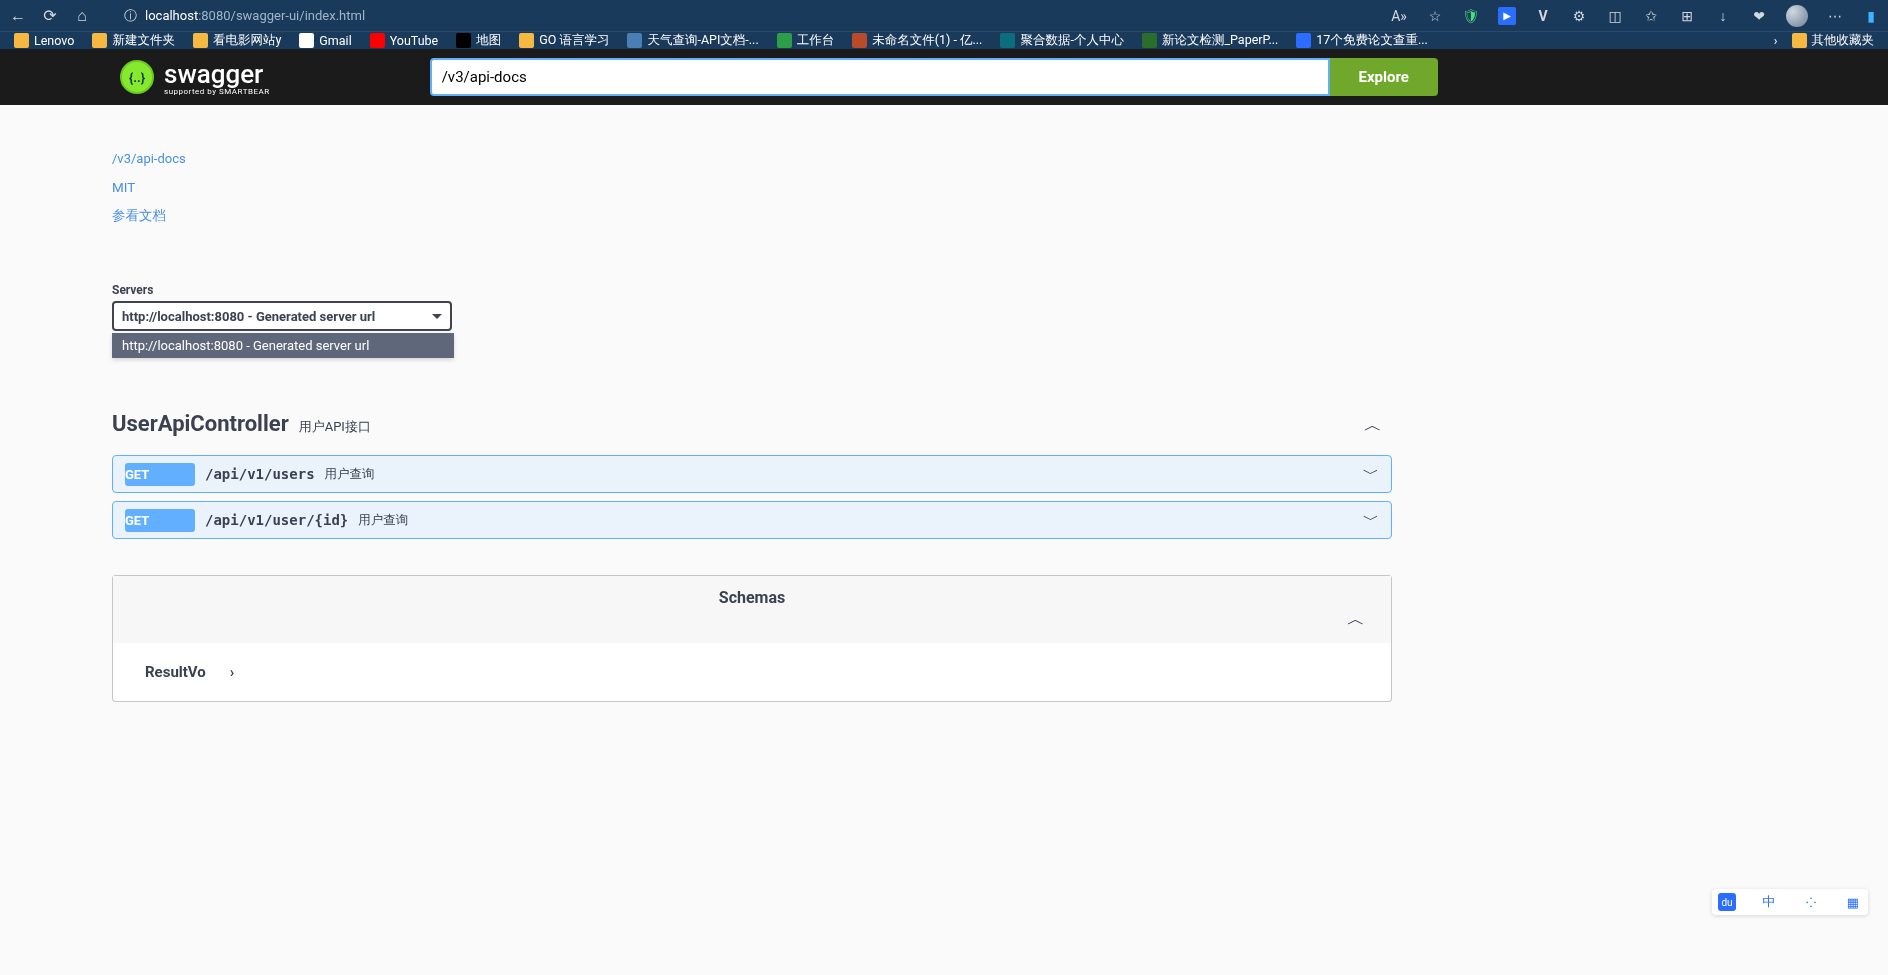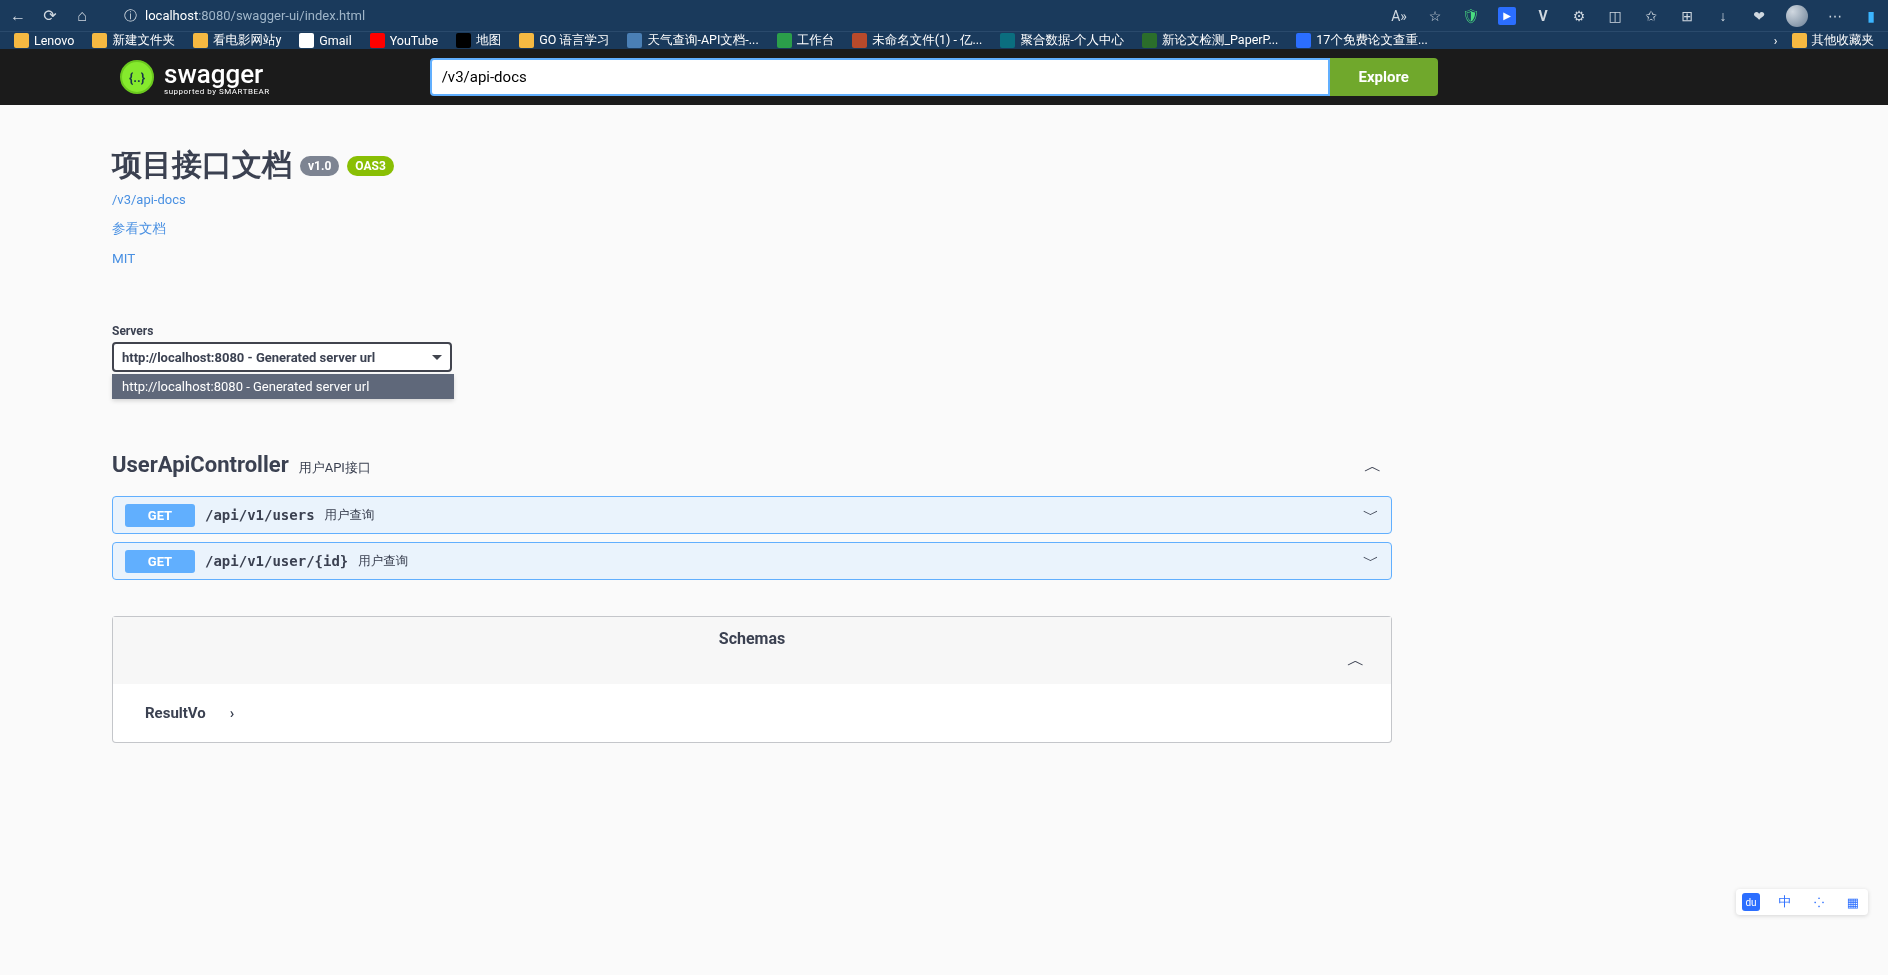--- a/index.html
+++ b/index.html
@@ -62,32 +62,32 @@
 .server-dropdown { position: absolute; top: 32px; left: 0; right: -2px; background: #f2f2f2; border-radius: 2px; box-shadow: 0 2px 4px rgba(0,0,0,0.15); }
 .server-option { padding: 5px 10px; font-size: 13px; color: #fff; background: #5f687a; cursor: pointer; }
 
 .tag-section { margin-top: 70px; }
 .tag-header { display: flex; align-items: baseline; gap: 10px; padding: 10px 0; cursor: pointer; justify-content: flex-end; }
 .tag-name { font-size: 22px; font-weight: 700; color: #3b4151; }
 .tag-desc { font-size: 13px; color: #3b4151; }
 .tag-chevron { margin-left: auto; padding-right: 10px; color: #3b4151; font-size: 18px; }
 
 .opblock { border: 1px solid #61affe; background: #eaf3fc; border-radius: 4px; margin-top: 8px; display: flex; align-items: center; height: 38px; padding: 0 12px; cursor: pointer; }
-.op-method { background: #61affe; color: #fff; font-size: 13px; font-weight: 700; padding: 4px 0; width: 70px; text-align: center; border-radius: 3px; }
+.op-method { background: #61affe; color: #fff; font-size: 13px; font-weight: 700; padding: 4px 0; width: 70px; text-align: left; border-radius: 3px; }
 .op-path { font-family: "SFMono-Regular", Consolas, monospace; font-size: 14px; font-weight: 600; color: #3b4151; margin-left: 10px; }
 .op-desc { font-size: 12.5px; color: #3b4151; margin-left: 10px; }
 .op-chevron { margin-left: auto; color: #3b4151; font-size: 16px; }
 
 .schemas-section { margin-top: 36px; border: 1px solid rgba(59,65,81,0.3); border-radius: 4px; background: #fff; }
 .schemas-header { padding: 12px 16px; display: flex; align-items: center; cursor: pointer; background: #f7f7f7; flex-direction: column; }
 .schemas-title { font-size: 16px; font-weight: 700; color: #3b4151; }
 .schemas-body { padding: 20px 32px; }
 .schema-item { display: flex; align-items: flex-end; gap: 24px; font-size: 15px; font-weight: 700; color: #3b4151; cursor: pointer; }
 
-.float-tools { position: fixed; right: 20px; bottom: 60px; display: flex; gap: 16px; font-size: 14px; color: #2b6eff; background: #fff; padding: 4px 6px; border-radius: 4px; box-shadow: 0 1px 4px rgba(0,0,0,0.15); }
+.float-tools { position: fixed; right: 20px; bottom: 60px; display: flex; gap: 24px; font-size: 14px; color: #2b6eff; background: #fff; padding: 4px 6px; border-radius: 4px; box-shadow: 0 1px 4px rgba(0,0,0,0.15); }
 .ft-ico { width: 18px; height: 18px; display: inline-flex; align-items: center; justify-content: center; font-size: 13px; }
 .ft-bear { background: #2b6eff; color: #fff; border-radius: 3px; font-size: 10px; padding: 1px 2px; }
 </style>
 </head>
 <body>
 
 <div class="browser-chrome">
   <span class="nav-btn">←</span>
   <span class="nav-btn">⟳</span>
   <span class="nav-btn">⌂</span>
@@ -188,28 +188,23 @@
     </div>
   </div>
   <div class="explore-wrap">
     <input class="explore-input" value="/v3/api-docs" style="">
     <button class="explore-btn">Explore</button>
   </div>
 </div>
 
 <div class="swagger-body">
   <div class="container">
-    <div class="info-header">
-      <span class="api-title">项目接口文档</span>
-      <span class="ver-badge">v1.0</span>
-      <span class="oas-badge">OAS3</span>
-    </div>
     <a class="api-docs-link">/v3/api-docs</a>
+    <div class="link-row">MIT</div>
     <div class="link-row">参看文档</div>
-    <div class="link-row">MIT</div>
 
     <div class="servers-section">
       <div class="servers-label">Servers</div>
       <div class="server-select">
         <div class="server-select-box">
           <span>http://localhost:8080 - Generated server url</span>
         </div>
         <div class="server-dropdown">
           <div class="server-option">http://localhost:8080 - Generated server url</div>
         </div>

